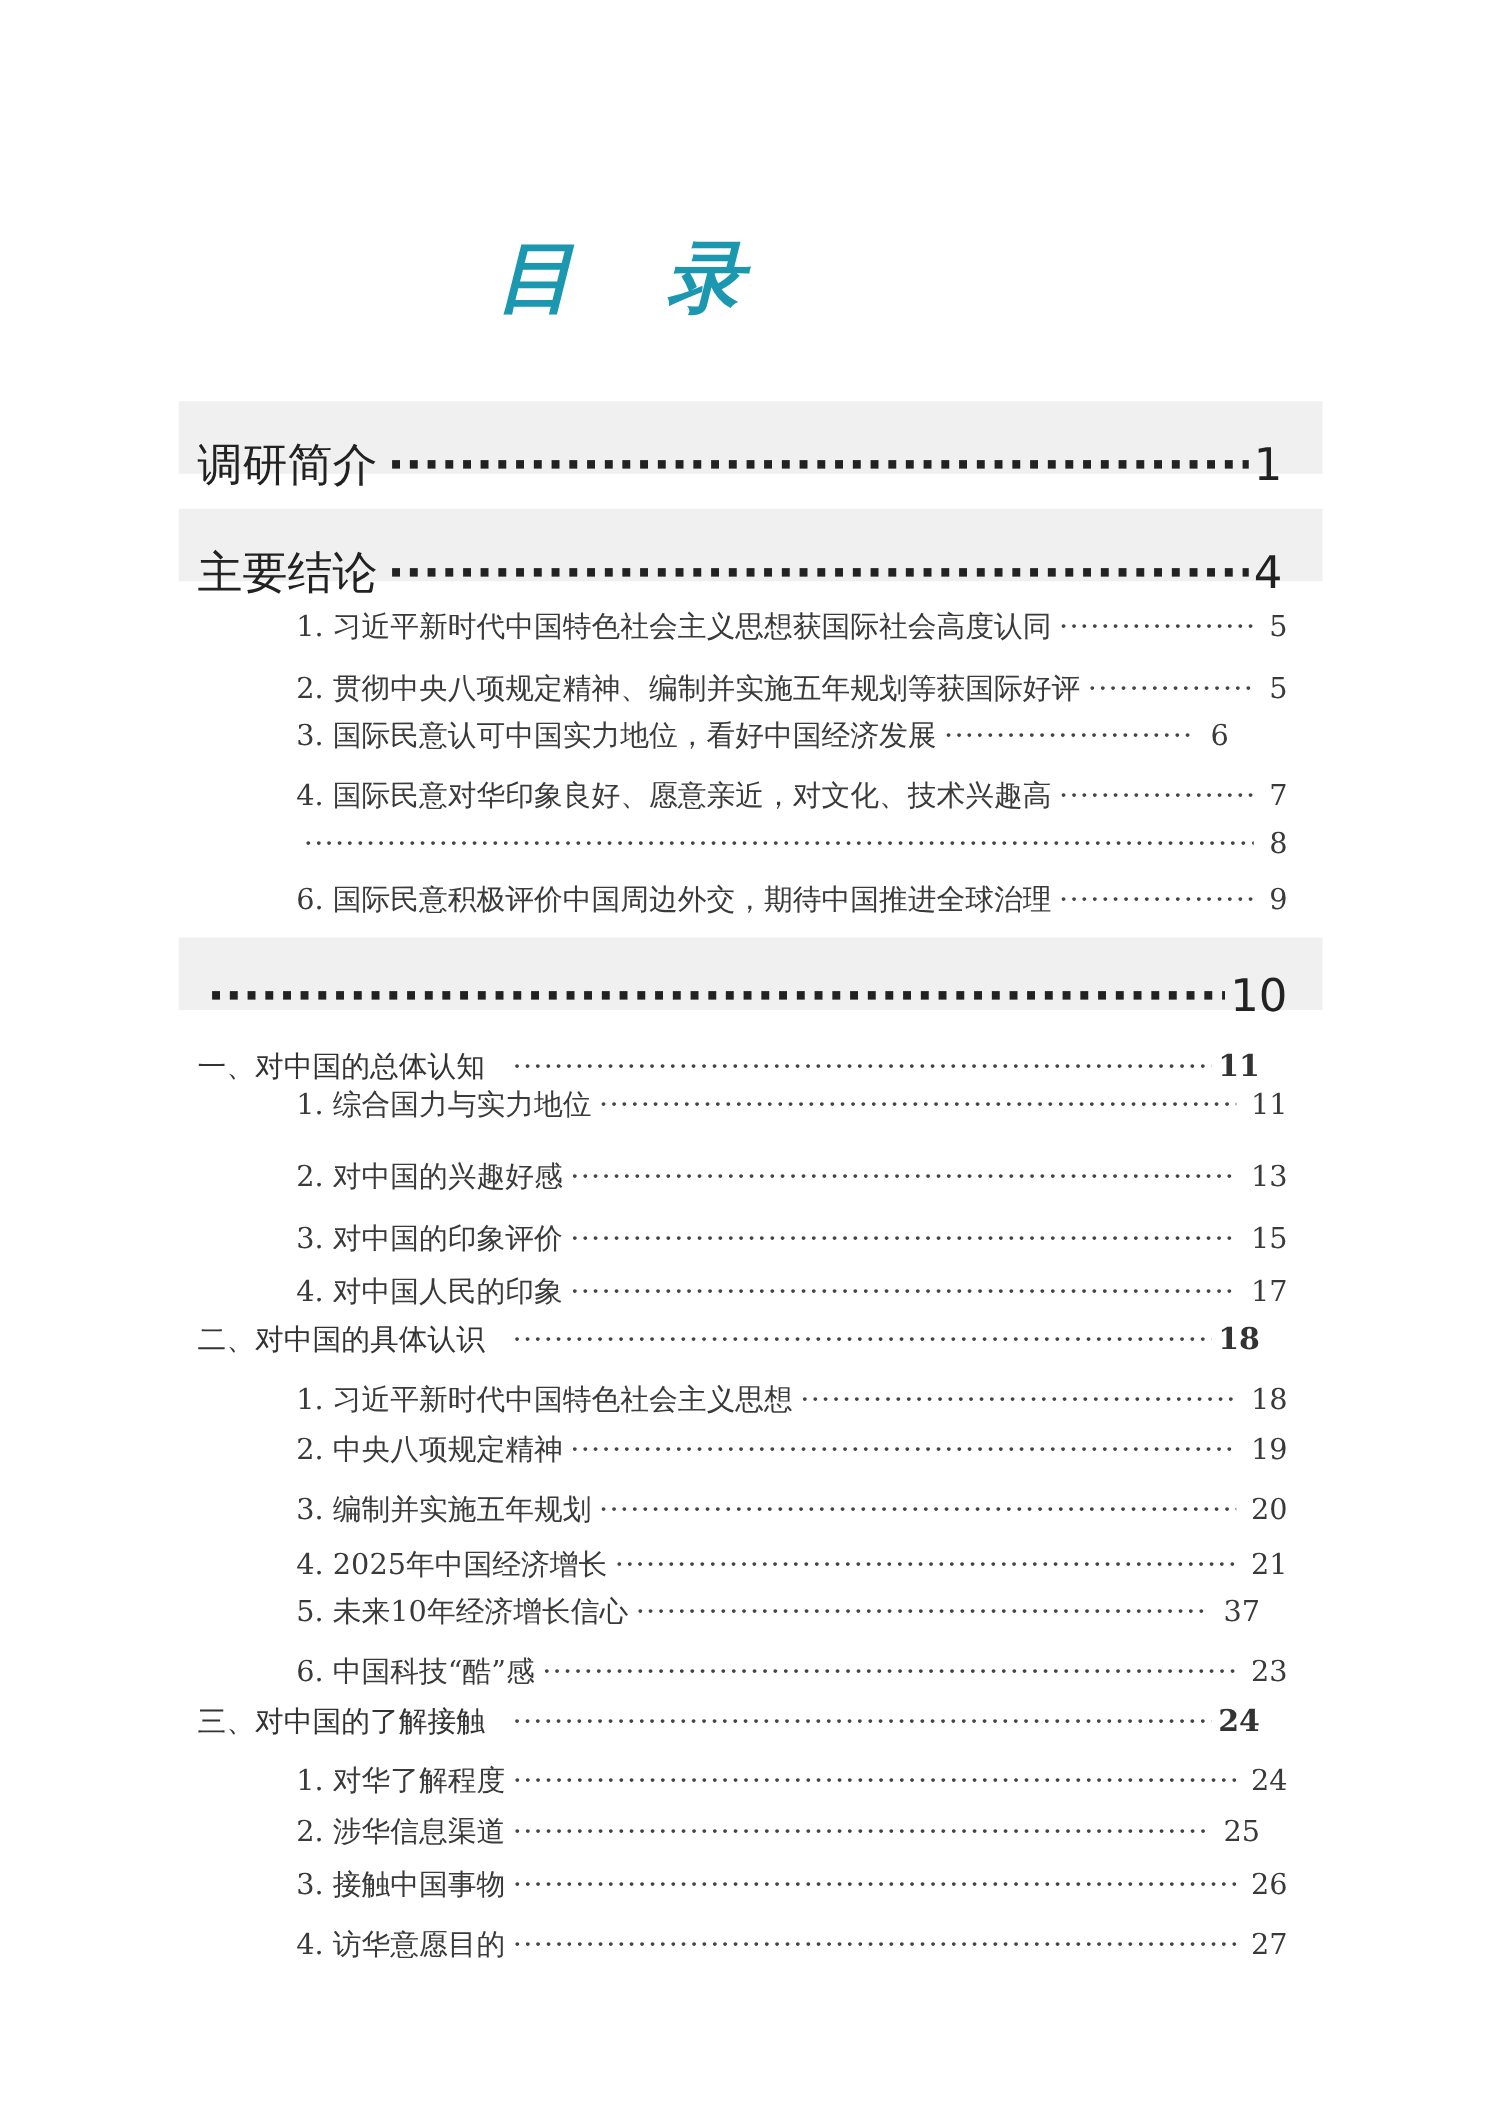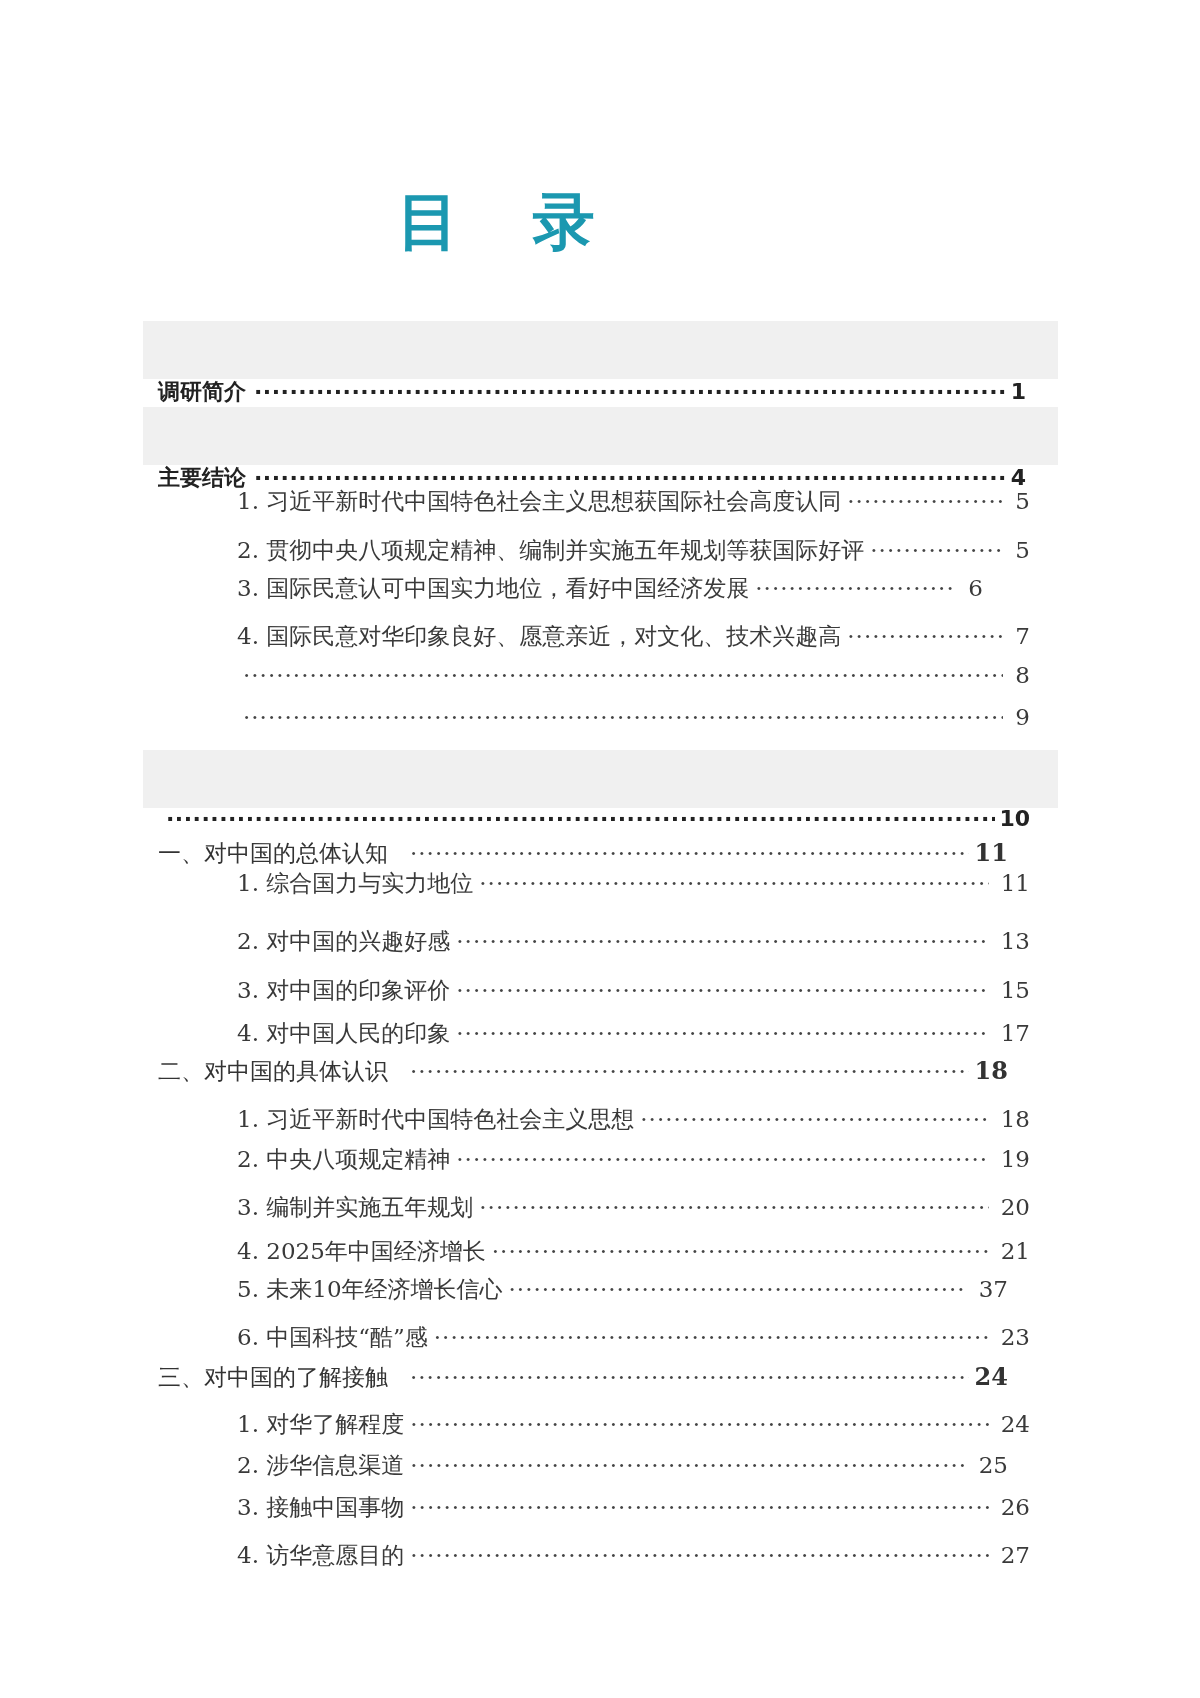--- a/index.html
+++ b/index.html
@@ -1,28 +1,28 @@
 <!DOCTYPE html>
 <html><head>
 <meta charset="utf-8">
 <style>
   html, body { margin: 0; padding: 0; background: #ffffff; }
   body { width: 1200px; height: 1698px; position: relative; overflow: hidden;
          font-family: "DejaVu Serif", "Liberation Serif", serif; color: #333333; }
   .title { position: absolute; left: 0; width: 1018px; top: 182px; text-align: center;
            font-family: "DejaVu Sans", "Liberation Sans", sans-serif; font-weight: bold;
-           font-size: 62px; letter-spacing: 26px; color: #1b98b0; line-height: 80px; }
+           font-size: 62px; letter-spacing: 26px; color: #1b98b0; line-height: 80px; font-style: italic; }
   .band { position: absolute; left: 143px; width: 915px; height: 58px; background: #f0f0f0; }
   .row { position: absolute; display: flex; align-items: baseline; white-space: nowrap; }
   .row .label { flex: 0 0 auto; }
   .row .dots { flex: 1 1 auto; overflow: hidden; margin: 0 6px; letter-spacing: 1px; color: #444; }
   .row .dots::before { content: "································································································································································"; }
   .row .page { flex: 0 0 auto; }
   .h1 { left: 158px; width: 868px; font-family: "DejaVu Sans", "Liberation Sans", sans-serif;
-        font-weight: bold; font-size: 22px; color: #222; margin-top: 29px; }
+        font-weight: normal; font-size: 36px; color: #222; }
   .h1 .dots { margin: 0 4px 0 8px; font-weight: bold; color: #222; letter-spacing: 0.5px; }
   .h2 { left: 158px; width: 850px; font-size: 23px; color: #333; }
   .h2 .page { font-weight: bold; font-size: 24px; }
   .h2 .dots { margin-left: 22px; }
   .item { left: 237px; width: 793px; font-size: 23px; color: #3a3a3a; justify-content: flex-end; }
   .item.short { width: 771px; }
   .item .page { margin-left: 6px; }
 </style>
 </head>
 <body>
@@ -62,20 +62,21 @@
 <div class="row item" style="top:621px">
   <span class="label">4. 国际民意对华印象良好、愿意亲近，对文化、技术兴趣高</span>
   <span class="dots"></span>
   <span class="page">7</span>
 </div>
 <div class="row item" style="top:662px">
   <span class="dots"></span>
   <span class="page">8</span>
 </div>
 <div class="row item" style="top:704px">
+  <span class="label">6. 国际民意积极评价中国周边外交，期待中国推进全球治理</span>
   <span class="dots"></span>
   <span class="page">9</span>
 </div>
 
 <div class="row h1" style="top:777px; width:872px">
   <span class="dots"></span>
   <span class="page">10</span>
 </div>
 
 <div class="row h2" style="top:838px">

